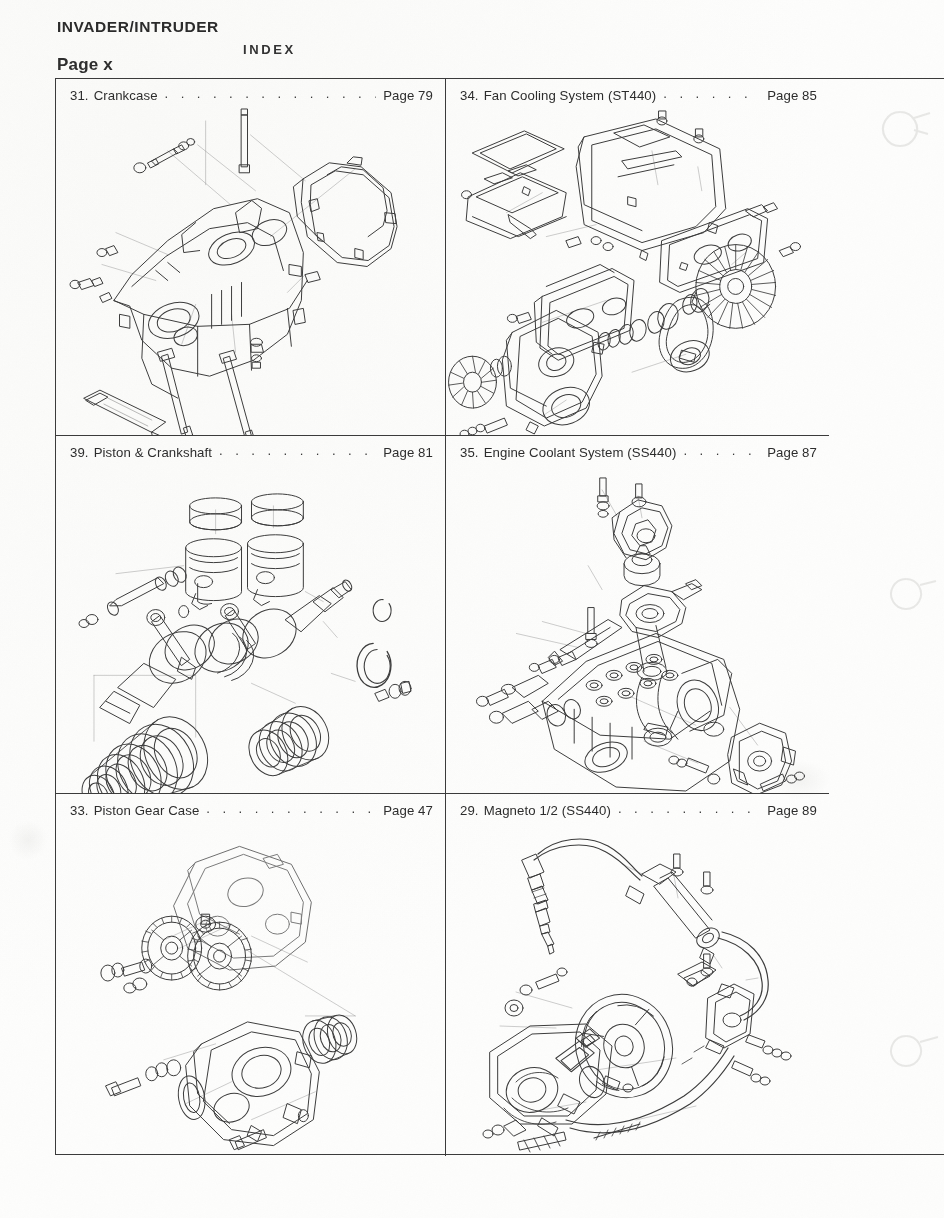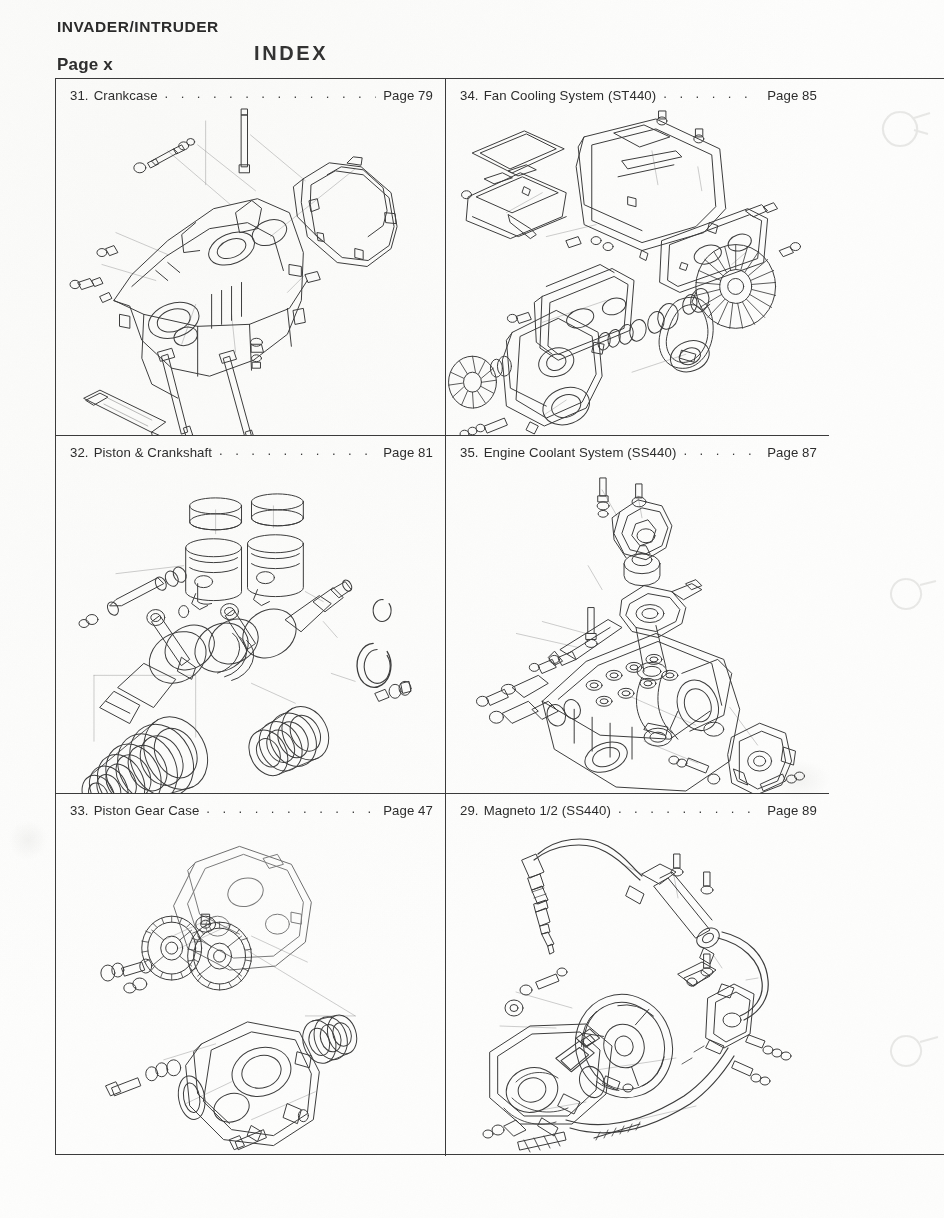--- a/index.html
+++ b/index.html
@@ -19,22 +19,22 @@
   }
   #grain{position:absolute;inset:0;opacity:.5;pointer-events:none;}
 
   
   .hdr-title{
     position:absolute;left:57px;top:18px;
     font-size:15.5px;font-weight:bold;letter-spacing:.55px;
     color:#2b2b2b;
   }
   .hdr-index{
-    position:absolute;left:254px;top:42px;
-    font-size:20px;font-weight:bold;letter-spacing:2.6px;
+    position:absolute;left:243px;top:42px;
+    font-size:13px;font-weight:bold;letter-spacing:2.6px;
     color:#333;
   }
   .hdr-page{
     position:absolute;left:57px;top:55px;
     font-size:17px;font-weight:bold;letter-spacing:.2px;
     color:#2e2e2e;
   }
 
   
   #grid{
@@ -374,21 +374,21 @@
             <ellipse cx="34" cy="324" rx="4.5" ry="3.8"></ellipse>
             <ellipse cx="26" cy="327" rx="4.5" ry="3.8"></ellipse>
             <ellipse cx="18" cy="330" rx="4.5" ry="3.8"></ellipse>
           </g>
         </svg>
       </div>
     </div>
 
     <div class="cell">
       <div class="entry">
-        <span class="num">32.</span>
+        <span class="num">39.</span>
         <span class="ttl">Piston &amp; Crankshaft</span>
         <span class="leader">. . . . . . . . . . . . . . . . . . . . . . . . . . . . . . . . . . . . . . . . . . . . . . . . .</span>
         <span class="pg">Page 81</span>
       </div>
       <div class="art">
         <svg viewBox="0 0 390 332" preserveAspectRatio="xMidYMid meet">
           <g fill="none" stroke="#3c3c3c" stroke-width="1" stroke-linejoin="round" stroke-linecap="round">
             <g stroke="#9a9a9a" stroke-width=".5">
               <path d="M160 48 L160 72"></path>
                 <path d="M218 44 L218 66"></path>

